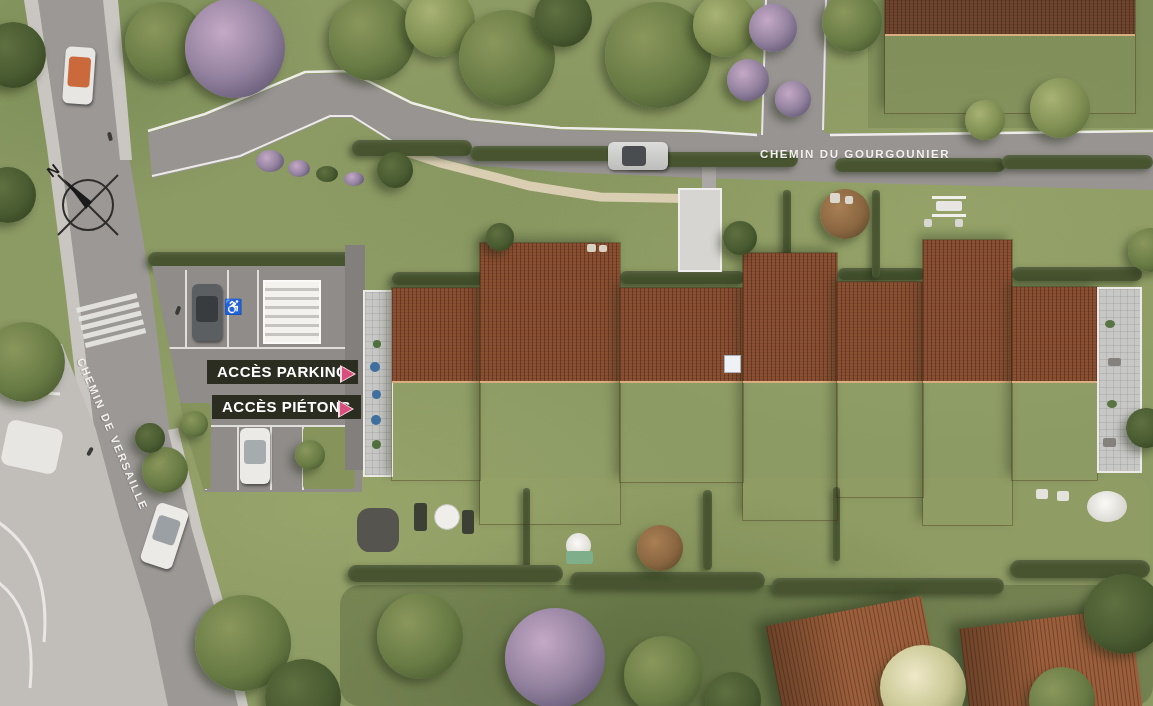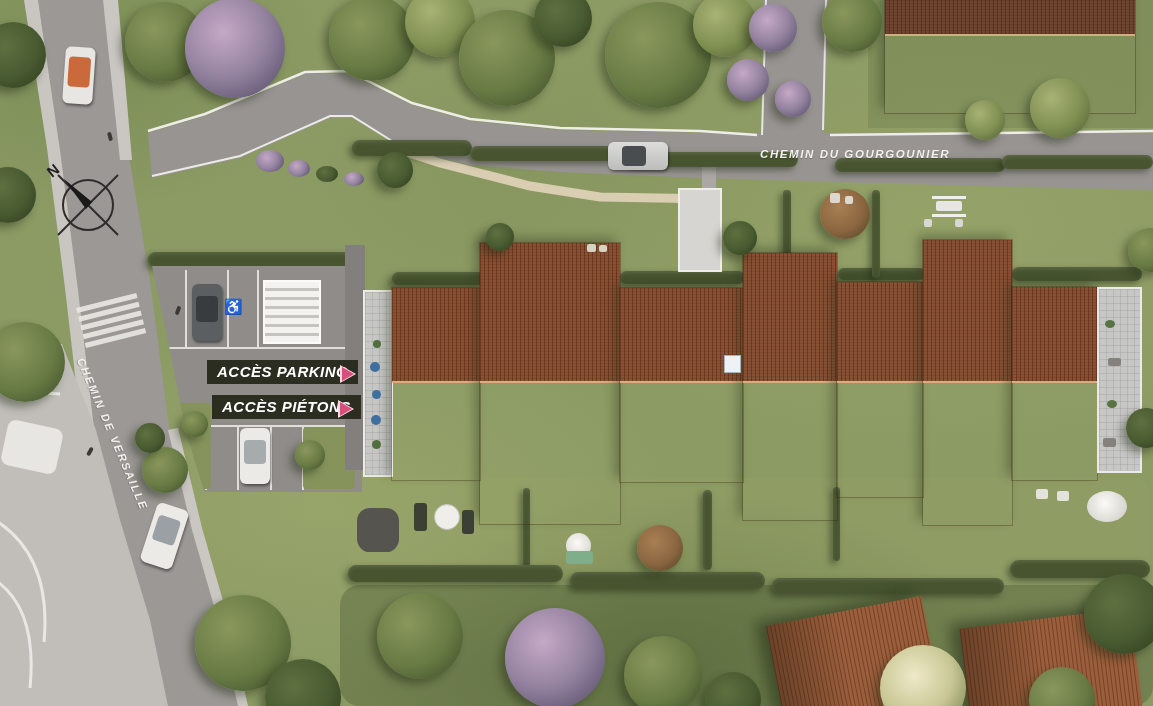--- a/index.html
+++ b/index.html
@@ -15,21 +15,21 @@
     background-color:var(--grass);
     background-image:
       radial-gradient(620px 320px at 82% 32%, #95a369 0%, rgba(0,0,0,0) 70%),
       radial-gradient(520px 260px at 28% 72%, #97a56b 0%, rgba(0,0,0,0) 70%),
       radial-gradient(460px 240px at 58% 94%, #6e7f4c 0%, rgba(0,0,0,0) 72%),
       radial-gradient(340px 220px at 8% 8%, #7b8d56 0%, rgba(0,0,0,0) 70%),
       radial-gradient(500px 200px at 55% 25%, #86955e 0%, rgba(0,0,0,0) 70%);
   }
   #plan *{position:absolute;box-sizing:border-box;}
   svg{left:0;top:0;z-index:1;}
-  .layer{left:0;top:0;width:100%;height:100%;font-style:italic;}
+  .layer{left:0;top:0;width:100%;height:100%;}
   .z2{z-index:2}.z3{z-index:3}.z4{z-index:4}.z5{z-index:5}.z6{z-index:6}.z7{z-index:7}
 
   
   .tree{border-radius:50%;box-shadow:-5px 5px 9px rgba(35,45,22,.45);}
   .t-g {background:radial-gradient(circle at 36% 34%, #8a975c, #687b44 55%, #47582f 88%);}
   .t-gl{background:radial-gradient(circle at 36% 34%, #a8b274, #7f8f52 55%, #5a6b3a 88%);}
   .t-gd{background:radial-gradient(circle at 38% 36%, #5f7040, #485a30 55%, #334221 88%);}
   .t-p {background:radial-gradient(circle at 38% 34%, #c5a9c6, #93829f 50%, #5f5570 88%);}
   .t-b {background:radial-gradient(circle at 40% 36%, #efe9c8, #c9c795 50%, #7d8852 88%);}
   .t-br{background:radial-gradient(circle at 38% 36%, #a97f54, #8a6640 55%, #5d4a2c 88%);}

